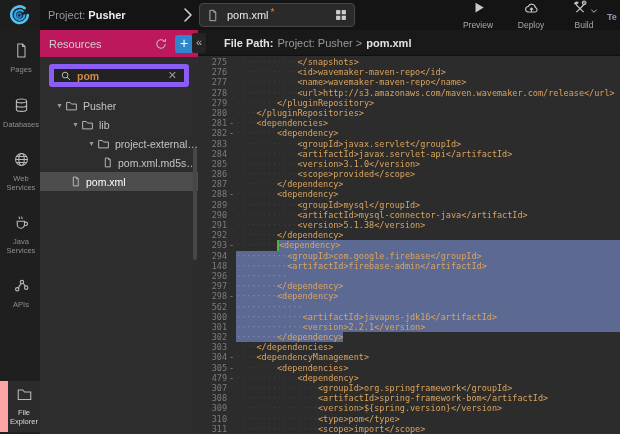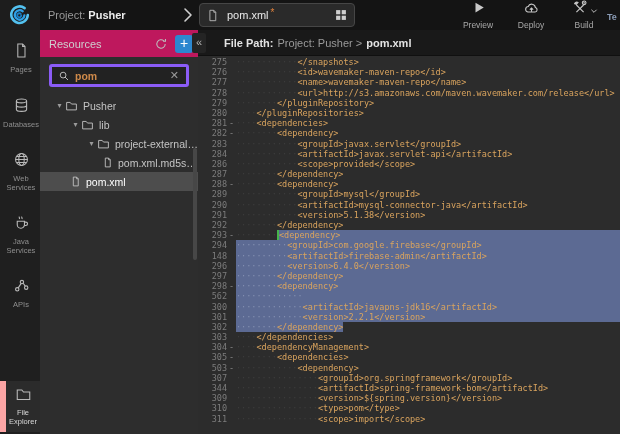--- a/index.html
+++ b/index.html
@@ -28,32 +28,32 @@
   .build-wrap { display:flex; align-items:flex-end; }
   .clipped { position:absolute; left:607px; top:12px; width:13px; overflow:hidden; font-size:9px;
     color:#8a9bb5; font-weight:bold; white-space:nowrap; }
   
   .main { position:absolute; left:0; top:30px; width:620px; height:404px; display:flex; }
   
   .iconbar { width:40px; background:#1f1f1f; display:flex; flex-direction:column; align-items:stretch; }
   .sb-item { display:flex; flex-direction:column; align-items:center; padding:6px 1px; cursor:pointer;
     border-left:2px solid transparent; }
   .sb-item .lbl { font-size:7.5px; color:#8f8f8f; text-align:center; line-height:8.5px; margin-top:3px; }
-  .sb-item.active { background:#2b2b2b; border-left:6px solid #fca5a5; }
+  .sb-item.active { background:#2b2b2b; border-left:8px solid #fca5a5; }
   .sb-item.active .lbl { color:#d8d8d8; }
   .sb-gap1 { height:6px; } .sb-gap { height:10px; }
   .sb-bottom { margin-top:auto; margin-bottom:2px; }
   
   .resources { width:158px; background:#2d2d2d; display:flex; flex-direction:column; position:relative; }
   .res-header { height:27px; background:#be185d; display:flex; align-items:center; padding:0 5px 0 9px; }
   .res-title { flex:1; font-size:11px; color:#cfcfcf; }
   .res-refresh { width:18px; height:18px; display:flex; align-items:center; justify-content:center; cursor:pointer; }
   .res-add { width:18px; height:18px; background:#2c87cf; border-radius:3px; color:#fff; font-size:14px;
     line-height:16px; text-align:center; margin-left:5px; cursor:pointer; }
-  .searchbox { margin:7px 9px 4px 9px; height:23px; background:#222; border:3px solid #8b5cf6;
+  .searchbox { margin:7px 9px 4px 9px; height:23px; background:#222; border:5px solid #8b5cf6;
     border-radius:3px; display:flex; align-items:center; padding:0 6px; }
   .searchbox .val { flex:1; font-size:10.5px; color:#cf8a4a; margin-left:5px; font-weight:bold; }
   .searchbox .clear { color:#9a9a9a; font-size:11px; cursor:pointer; padding:0 1px; }
   .tree { margin-top:5px; }
   .trow { height:19px; display:flex; align-items:center; font-size:10.5px; color:#c4c4c4;
     white-space:nowrap; overflow:hidden; cursor:pointer; }
   .trow .arr { width:11px; font-size:8px; color:#9a9a9a; text-align:center; flex-shrink:0; }
   .trow .tic { margin-right:5px; flex-shrink:0; display:flex; }
   .trow .tlabel { overflow:hidden; text-overflow:ellipsis; }
   .trow.selected { background:#4d4d4d; color:#fff; }
@@ -289,42 +289,43 @@
           <div class="cline"><span class="gut">275</span><span class="fold"> </span><span class="ind">············</span><span class="ctext">&lt;/snapshots&gt;</span><span class="fill"></span></div>
           <div class="cline"><span class="gut">276</span><span class="fold"> </span><span class="ind">············</span><span class="ctext">&lt;id&gt;wavemaker-maven-repo&lt;/id&gt;</span><span class="fill"></span></div>
           <div class="cline"><span class="gut">277</span><span class="fold"> </span><span class="ind">············</span><span class="ctext">&lt;name&gt;wavemaker-maven-repo&lt;/name&gt;</span><span class="fill"></span></div>
           <div class="cline"><span class="gut">278</span><span class="fold"> </span><span class="ind">············</span><span class="ctext">&lt;url&gt;http://s3.amazonaws.com/maven.wavemaker.com/release&lt;/url&gt;</span><span class="fill"></span></div>
           <div class="cline"><span class="gut">279</span><span class="fold"> </span><span class="ind">········</span><span class="ctext">&lt;/pluginRepository&gt;</span><span class="fill"></span></div>
           <div class="cline"><span class="gut">280</span><span class="fold"> </span><span class="ind">····</span><span class="ctext">&lt;/pluginRepositories&gt;</span><span class="fill"></span></div>
           <div class="cline"><span class="gut">281</span><span class="fold">-</span><span class="ind">····</span><span class="ctext">&lt;dependencies&gt;</span><span class="fill"></span></div>
           <div class="cline"><span class="gut">282</span><span class="fold">-</span><span class="ind">········</span><span class="ctext">&lt;dependency&gt;</span><span class="fill"></span></div>
           <div class="cline"><span class="gut">283</span><span class="fold"> </span><span class="ind">············</span><span class="ctext">&lt;groupId&gt;javax.servlet&lt;/groupId&gt;</span><span class="fill"></span></div>
           <div class="cline"><span class="gut">284</span><span class="fold"> </span><span class="ind">············</span><span class="ctext">&lt;artifactId&gt;javax.servlet-api&lt;/artifactId&gt;</span><span class="fill"></span></div>
+          <div class="cline"><span class="gut">285</span><span class="fold"> </span><span class="ind">············</span><span class="ctext">&lt;version&gt;3.1.0&lt;/version&gt;</span><span class="fill"></span></div>
           <div class="cline"><span class="gut">286</span><span class="fold"> </span><span class="ind">············</span><span class="ctext">&lt;scope&gt;provided&lt;/scope&gt;</span><span class="fill"></span></div>
           <div class="cline"><span class="gut">287</span><span class="fold"> </span><span class="ind">········</span><span class="ctext">&lt;/dependency&gt;</span><span class="fill"></span></div>
           <div class="cline"><span class="gut">288</span><span class="fold">-</span><span class="ind">········</span><span class="ctext">&lt;dependency&gt;</span><span class="fill"></span></div>
           <div class="cline"><span class="gut">289</span><span class="fold"> </span><span class="ind">············</span><span class="ctext">&lt;groupId&gt;mysql&lt;/groupId&gt;</span><span class="fill"></span></div>
           <div class="cline"><span class="gut">290</span><span class="fold"> </span><span class="ind">············</span><span class="ctext">&lt;artifactId&gt;mysql-connector-java&lt;/artifactId&gt;</span><span class="fill"></span></div>
           <div class="cline"><span class="gut">291</span><span class="fold"> </span><span class="ind">············</span><span class="ctext">&lt;version&gt;5.1.38&lt;/version&gt;</span><span class="fill"></span></div>
           <div class="cline"><span class="gut">292</span><span class="fold"> </span><span class="ind">········</span><span class="ctext">&lt;/dependency&gt;</span><span class="fill"></span></div>
           <div class="cline sel-start"><span class="gut">293</span><span class="fold">-</span><span class="ind">········</span><span class="ctext caret">&lt;dependency&gt;</span><span class="fill"></span></div>
           <div class="cline sel-mid"><span class="gut">294</span><span class="fold"> </span><span class="ind">··········</span><span class="ctext">&lt;groupId&gt;com.google.firebase&lt;/groupId&gt;</span><span class="fill"></span></div>
           <div class="cline sel-mid"><span class="gut">148</span><span class="fold"> </span><span class="ind">··········</span><span class="ctext">&lt;artifactId&gt;firebase-admin&lt;/artifactId&gt;</span><span class="fill"></span></div>
-          <div class="cline sel-mid"><span class="gut">296</span><span class="fold"> </span><span class="ind">··········</span><span class="ctext">&lt;version&gt;6.4.0&lt;/version&gt;</span><span class="fill"></span></div>
+          <div class="cline sel-mid"><span class="gut">296</span><span class="fold"> </span><span class="ind">··········</span><span class="fill"></span></div>
           <div class="cline sel-mid"><span class="gut">297</span><span class="fold"> </span><span class="ind">········</span><span class="ctext">&lt;/dependency&gt;</span><span class="fill"></span></div>
           <div class="cline sel-mid"><span class="gut">298</span><span class="fold">-</span><span class="ind">········</span><span class="ctext">&lt;dependency&gt;</span><span class="fill"></span></div>
           <div class="cline sel-mid"><span class="gut">562</span><span class="fold"> </span><span class="ind">·············</span><span class="fill"></span></div>
           <div class="cline sel-mid"><span class="gut">300</span><span class="fold"> </span><span class="ind">·············</span><span class="ctext">&lt;artifactId&gt;javapns-jdk16&lt;/artifactId&gt;</span><span class="fill"></span></div>
           <div class="cline sel-mid"><span class="gut">301</span><span class="fold"> </span><span class="ind">·············</span><span class="ctext">&lt;version&gt;2.2.1&lt;/version&gt;</span><span class="fill"></span></div>
           <div class="cline sel-end"><span class="gut">302</span><span class="fold"> </span><span class="ind">········</span><span class="ctext">&lt;/dependency&gt;</span><span class="fill"></span></div>
           <div class="cline"><span class="gut">303</span><span class="fold"> </span><span class="ind">····</span><span class="ctext">&lt;/dependencies&gt;</span><span class="fill"></span></div>
           <div class="cline"><span class="gut">304</span><span class="fold">-</span><span class="ind">····</span><span class="ctext">&lt;dependencyManagement&gt;</span><span class="fill"></span></div>
           <div class="cline"><span class="gut">305</span><span class="fold">-</span><span class="ind">········</span><span class="ctext">&lt;dependencies&gt;</span><span class="fill"></span></div>
-          <div class="cline"><span class="gut">503</span><span class="fold">-</span><span class="ind">············</span><span class="ctext">&lt;dependency&gt;</span><span class="fill"></span></div>
+          <div class="cline"><span class="gut">479</span><span class="fold">-</span><span class="ind">············</span><span class="ctext">&lt;dependency&gt;</span><span class="fill"></span></div>
           <div class="cline"><span class="gut">307</span><span class="fold"> </span><span class="ind">················</span><span class="ctext">&lt;groupId&gt;org.springframework&lt;/groupId&gt;</span><span class="fill"></span></div>
-          <div class="cline"><span class="gut">344</span><span class="fold"> </span><span class="ind">················</span><span class="ctext">&lt;artifactId&gt;spring-framework-bom&lt;/artifactId&gt;</span><span class="fill"></span></div>
+          <div class="cline"><span class="gut">308</span><span class="fold"> </span><span class="ind">················</span><span class="ctext">&lt;artifactId&gt;spring-framework-bom&lt;/artifactId&gt;</span><span class="fill"></span></div>
           <div class="cline"><span class="gut">309</span><span class="fold"> </span><span class="ind">················</span><span class="ctext">&lt;version&gt;${spring.version}&lt;/version&gt;</span><span class="fill"></span></div>
           <div class="cline"><span class="gut">310</span><span class="fold"> </span><span class="ind">················</span><span class="ctext">&lt;type&gt;pom&lt;/type&gt;</span><span class="fill"></span></div>
           <div class="cline"><span class="gut">311</span><span class="fold"> </span><span class="ind">················</span><span class="ctext">&lt;scope&gt;import&lt;/scope&gt;</span><span class="fill"></span></div>
         </div>
     </div>
   </div>
 </div>
 
 </body></html>

